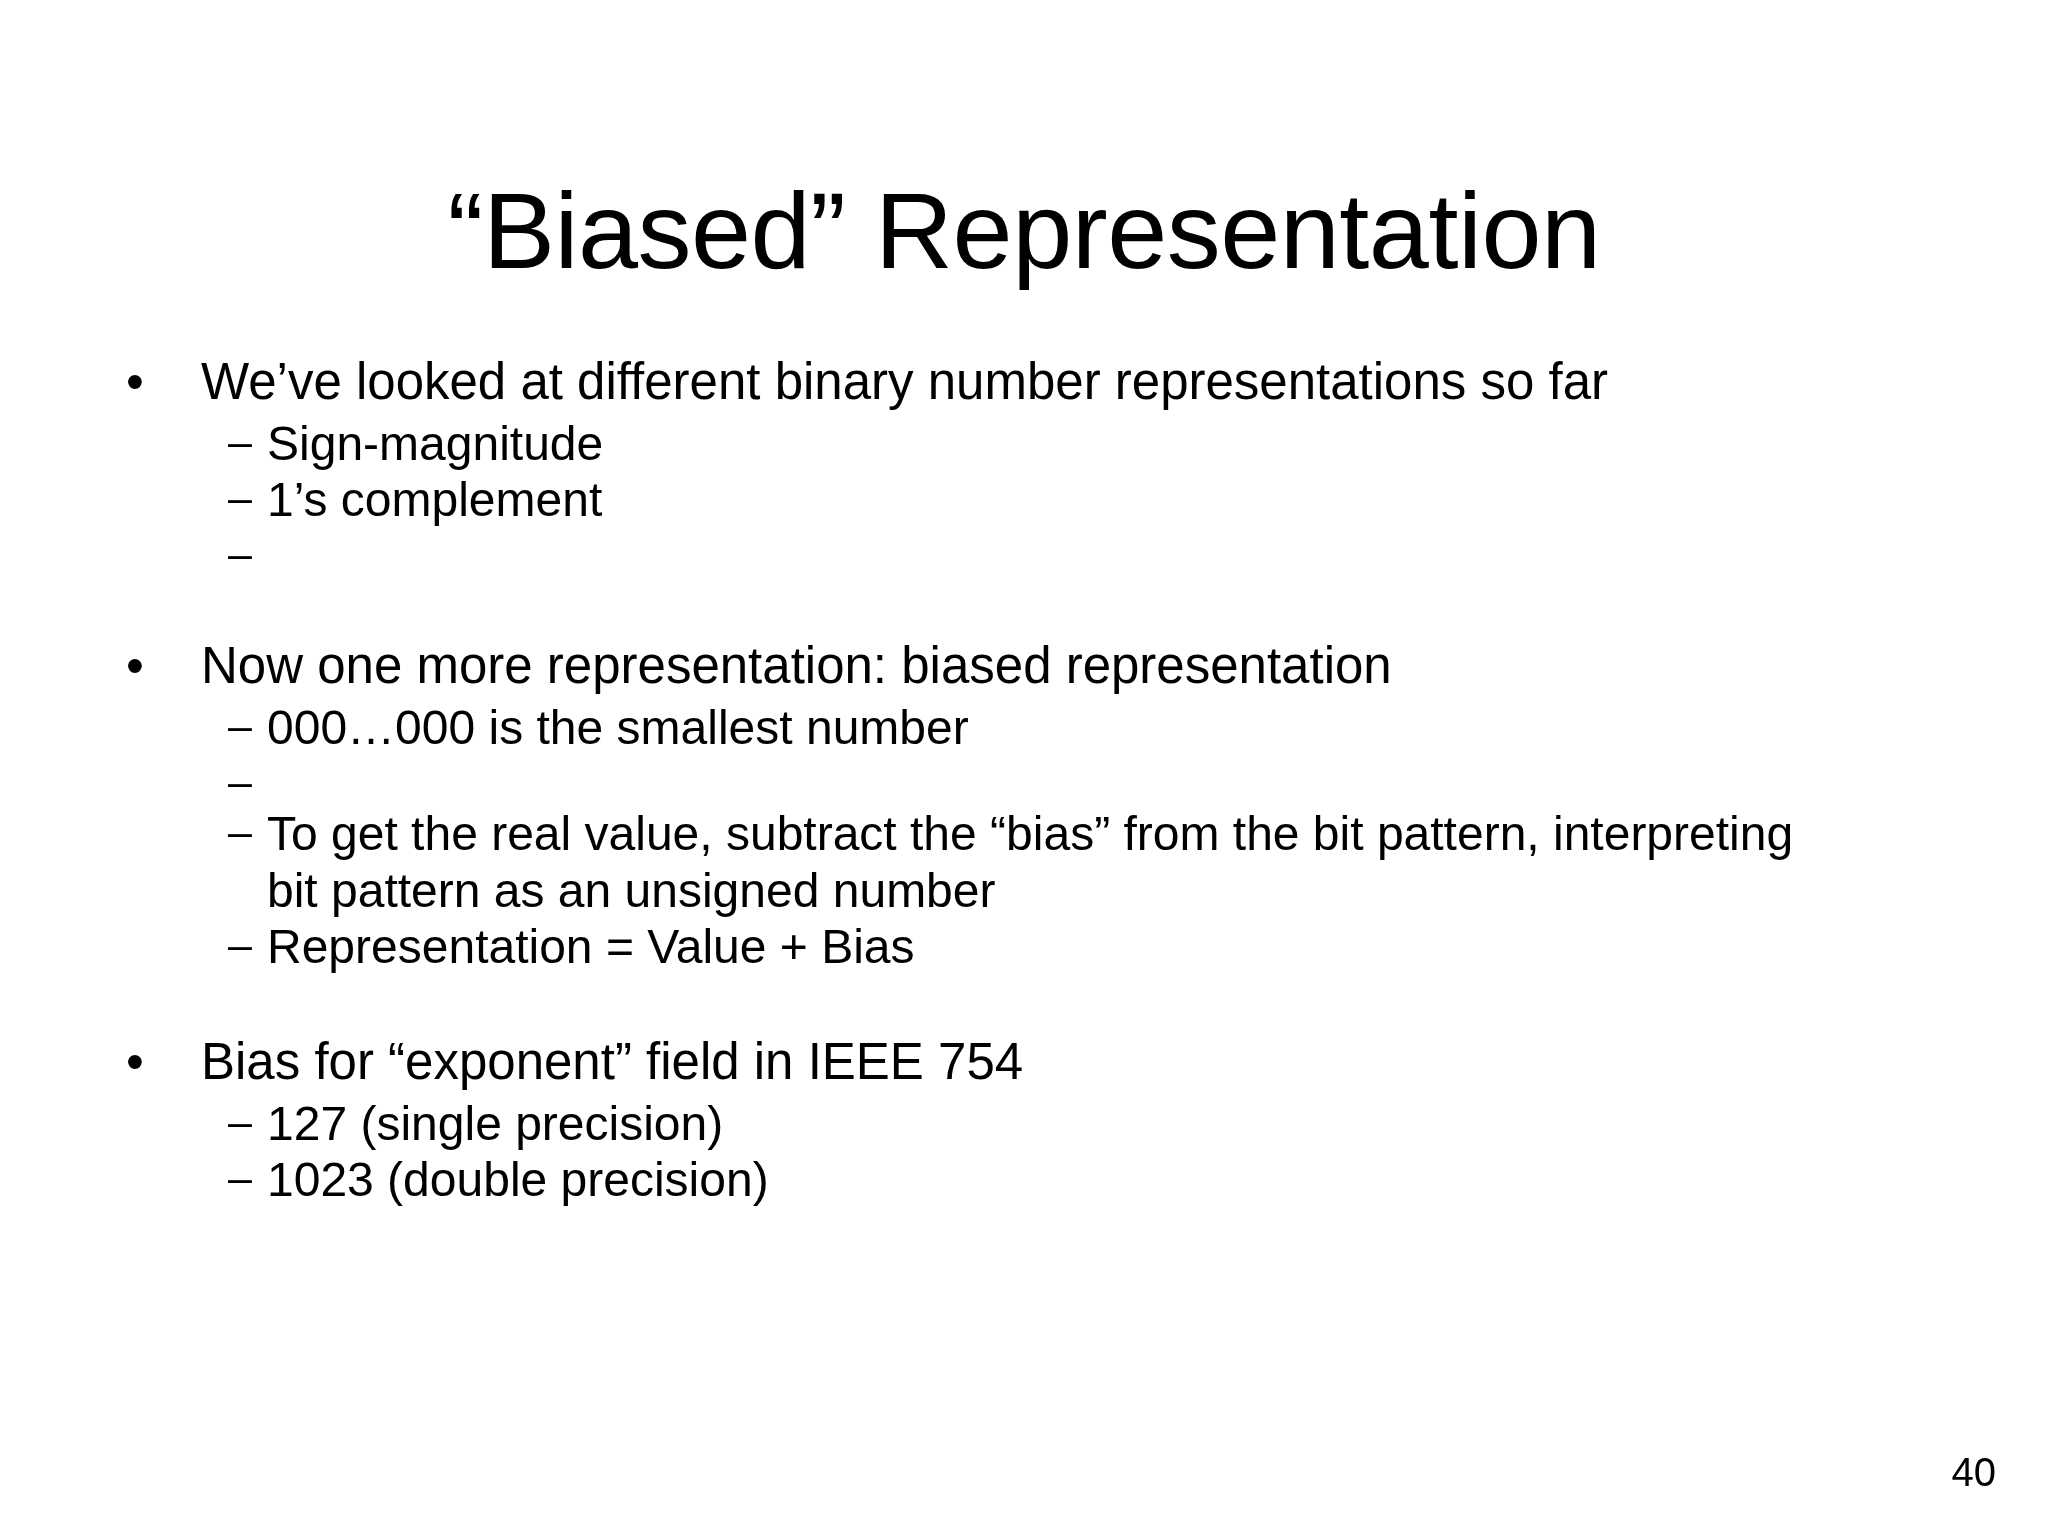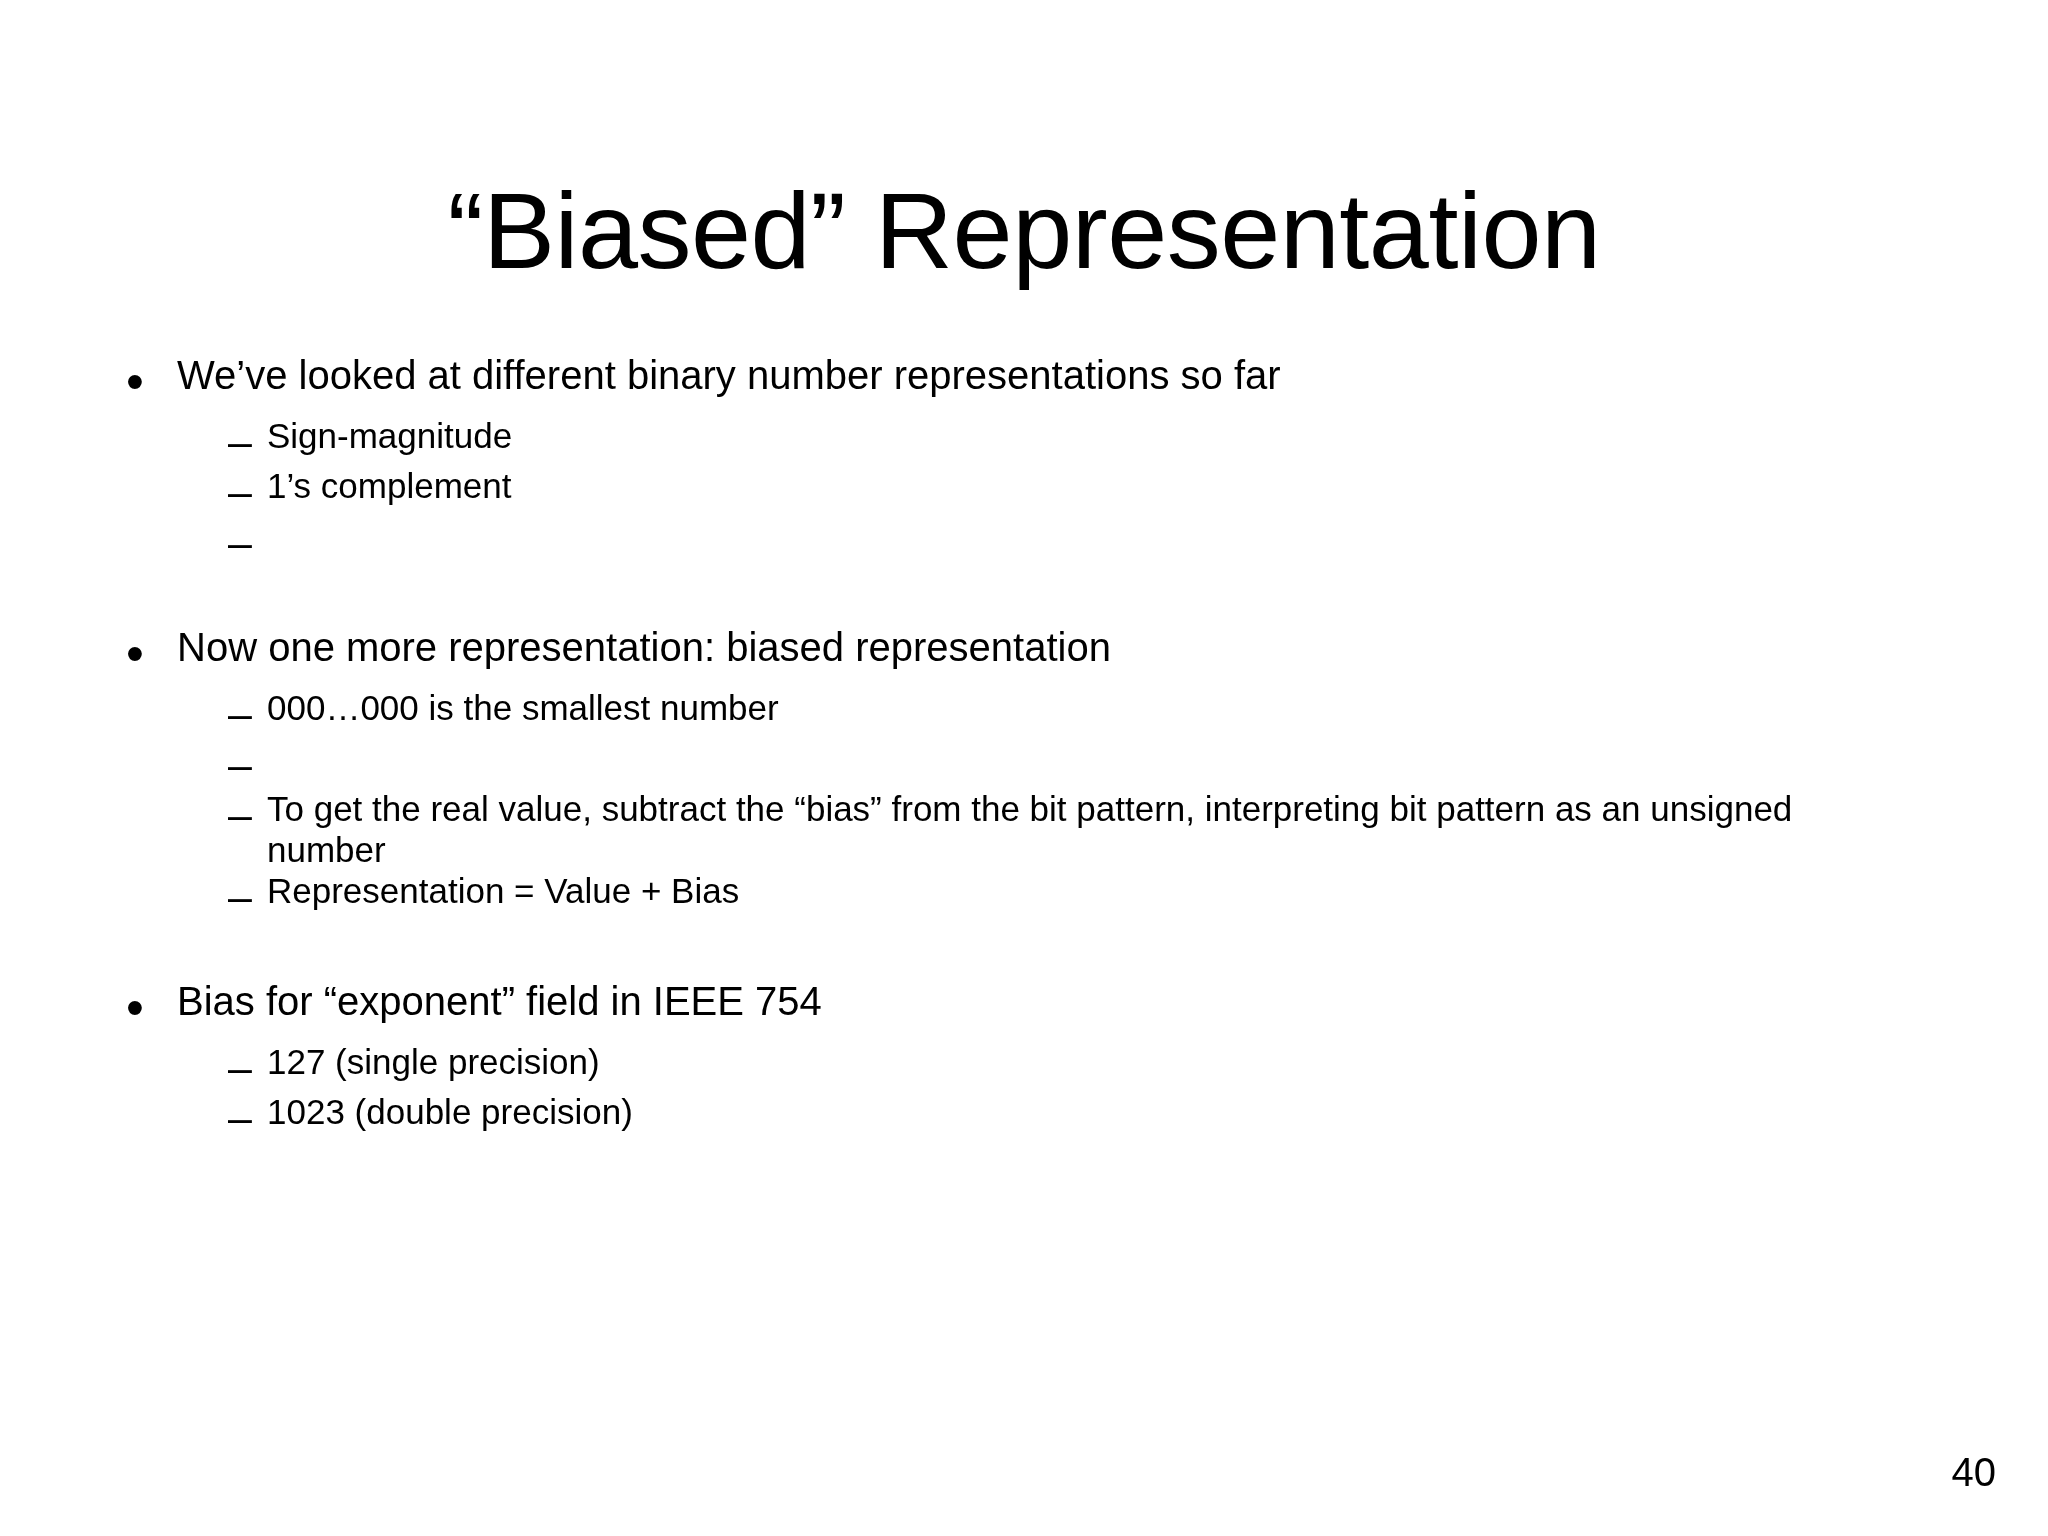--- a/index.html
+++ b/index.html
@@ -65,22 +65,23 @@
     width: 67px;
     font-size: 51px;
     line-height: 1.18;
     text-align: left;
     padding-left: 16px;
     box-sizing: border-box;
   }
 
   .l1-text {
     flex: 1 1 auto;
-    font-size: 40px;
+    font-size: 51px;
     line-height: 1.18;
+    margin-left: 24px;
   }
 
   
   .l2-list {
     margin: 0;
     padding: 0;
   }
 
   .l2-row {
     display: flex;
@@ -94,21 +95,21 @@
     width: 157px;
     font-size: 43px;
     line-height: 1.17;
     text-align: left;
     padding-left: 118px;
     box-sizing: border-box;
   }
 
   .l2-text {
     flex: 1 1 auto;
-    font-size: 35px;
+    font-size: 48px;
     line-height: 1.17;
     max-width: 1585px;
   }
 
   
   #page-number {
     position: absolute;
     right: 52px;
     bottom: 44px;
     font-size: 40px;

